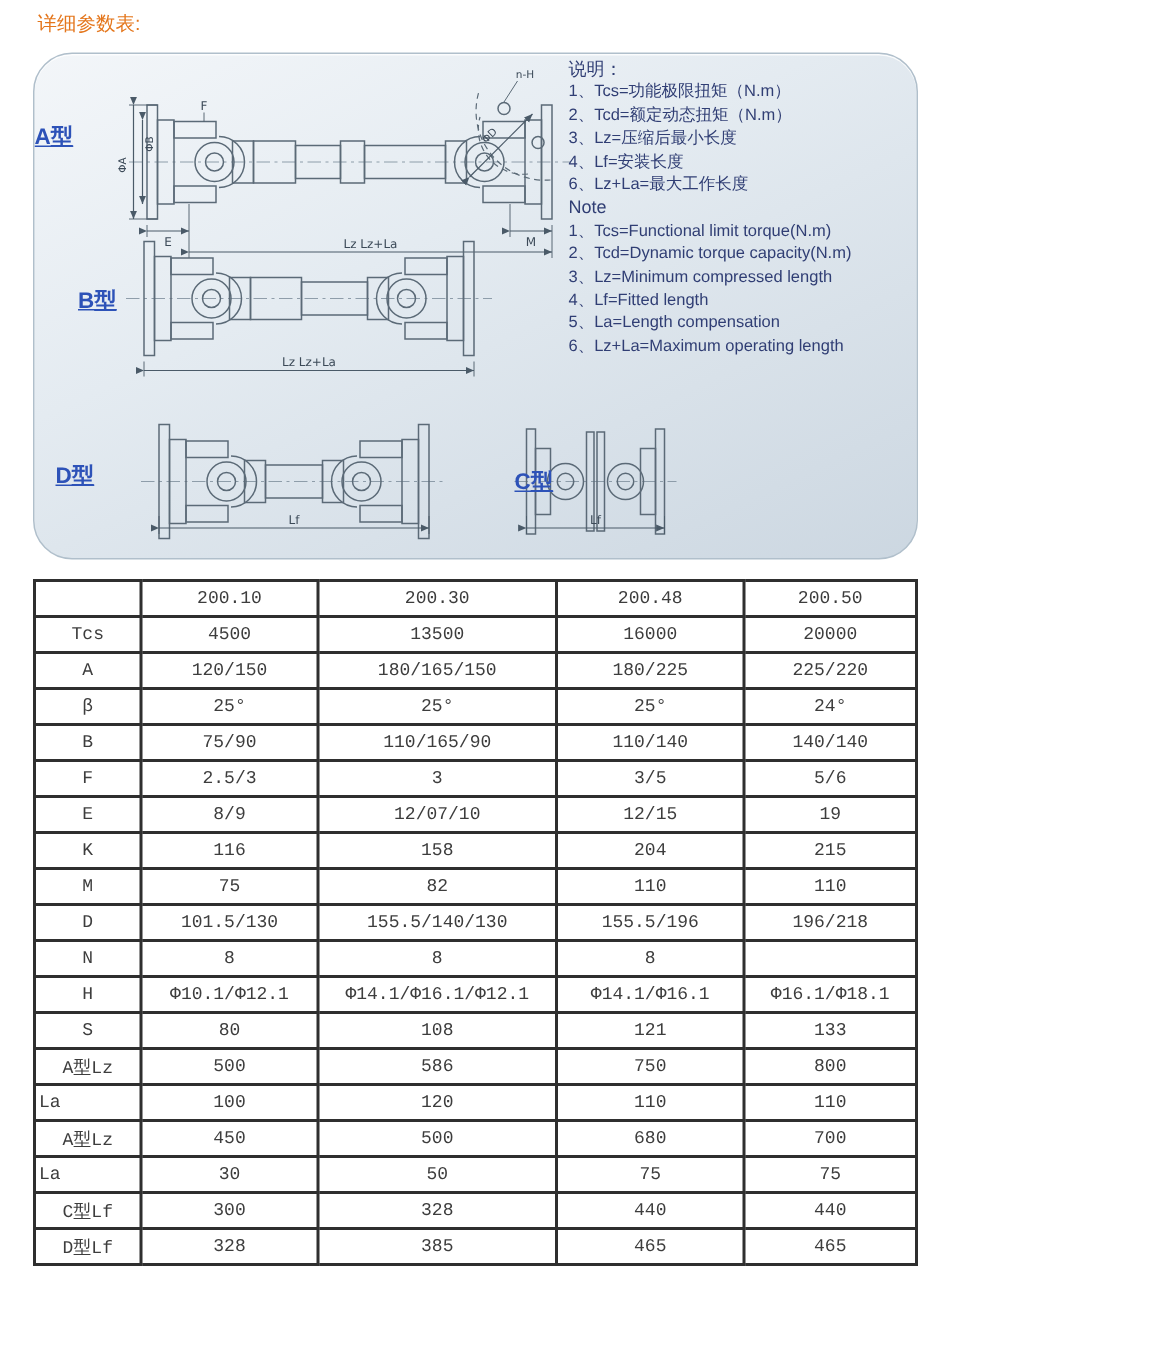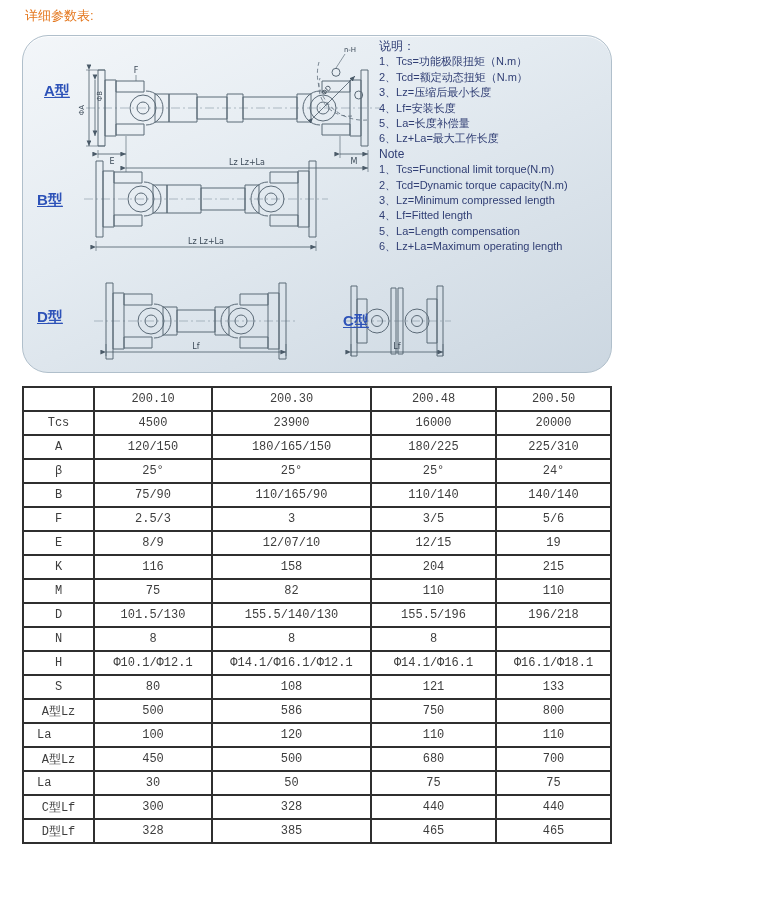--- a/index.html
+++ b/index.html
@@ -7,22 +7,22 @@
 
   .page-title{position:absolute;left:25px;top:7px;font-size:13px;font-weight:normal;color:#e4761c;}
 
   .panel{position:absolute;left:22px;top:35px;width:588px;height:336px;
     border:1px solid #b0bfcb;border-radius:26px;
     background:linear-gradient(155deg,#f3f6f9 0%,#e4ebf1 40%,#ccd7e1 100%);
     box-shadow:inset 0 1px 0 rgba(255,255,255,.8);overflow:hidden;}
 
   .type-label{position:absolute;font-size:15px;font-weight:bold;color:#2d52b8;
     text-decoration:underline;font-family:"Liberation Sans",sans-serif;}
-  .tl-a{left:21px;top:46px;}
-  .tl-b{left:14px;top:155px;text-align:right;}
+  .tl-a{left:0;top:46px;}
+  .tl-b{left:29px;top:155px;text-align:right;}
   .tl-d{left:14px;top:272px;}
   .tl-c{left:320px;top:276px;}
 
   .legend{position:absolute;left:356px;top:3px;width:229px;color:#303e74;
     font-size:11px;line-height:15.4px;}
   .lg-head{font-weight:normal;font-size:12px;}
   .lg-line{white-space:nowrap;}
 
   .draw-svg{position:absolute;left:0;top:0;}
   .draw-svg *{vector-effect:non-scaling-stroke;}
@@ -32,21 +32,21 @@
   .ext{stroke:#4a5a68;stroke-width:.6;fill:none;}
   .dsh{stroke:#5b6a77;stroke-width:.8;fill:none;stroke-dasharray:4 3;}
   .dtx{fill:#3c4a58;stroke:none;font-size:8px;font-family:"DejaVu Sans",sans-serif;}
   .dtx2{fill:#3c4a58;stroke:none;font-size:7px;font-family:"DejaVu Sans",sans-serif;}
 
   table.ptable{position:absolute;left:22px;top:386px;border-collapse:collapse;
     table-layout:fixed;font-family:"Liberation Mono","DejaVu Sans Mono",monospace;
     font-size:12px;color:#3d3d3d;}
   .ptable th,.ptable td{border:2px solid #2f2f2f;height:24px;text-align:center;
     padding:0 1px;font-weight:normal;white-space:nowrap;overflow:hidden;box-sizing:border-box;}
-  .ptable td.left{text-align:left;padding-left:13px;}
+  .ptable td.left{text-align:left;padding-left:2px;}
 </style>
 </head>
 <body>
 
 <div class="page-title">详细参数表:</div>
 
 <div class="panel">
 
   <svg class="draw-svg" width="588" height="336" viewBox="0 0 588 336">
     <defs>
@@ -159,21 +159,20 @@
   <div class="type-label tl-d">D型</div>
   <div class="type-label tl-c">C型</div>
 
   <div class="legend">
     <div class="lg-head">说明：</div>
     <div>
         <div class="lg-line">1、Tcs=功能极限扭矩（N.m）</div>
         <div class="lg-line">2、Tcd=额定动态扭矩（N.m）</div>
         <div class="lg-line">3、Lz=压缩后最小长度</div>
         <div class="lg-line">4、Lf=安装长度</div>
-        <div class="lg-line">5、La=长度补偿量</div>
         <div class="lg-line">6、Lz+La=最大工作长度</div>
       </div>
     <div class="lg-head">Note</div>
     <div>
         <div class="lg-line">1、Tcs=Functional limit torque(N.m)</div>
         <div class="lg-line">2、Tcd=Dynamic torque capacity(N.m)</div>
         <div class="lg-line">3、Lz=Minimum compressed length</div>
         <div class="lg-line">4、Lf=Fitted length</div>
         <div class="lg-line">5、La=Length compensation</div>
         <div class="lg-line">6、Lz+La=Maximum operating length</div>
@@ -195,30 +194,30 @@
         <th>200.10</th>
         <th>200.30</th>
         <th>200.48</th>
         <th>200.50</th>
       </tr>
     </thead>
   <tbody>
       <tr>
         <td>Tcs</td>
         <td>4500</td>
-        <td>23900</td>
+        <td>13500</td>
         <td>16000</td>
         <td>20000</td>
       </tr>
       <tr>
         <td>A</td>
         <td>120/150</td>
         <td>180/165/150</td>
         <td>180/225</td>
-        <td>225/310</td>
+        <td>225/220</td>
       </tr>
       <tr>
         <td>β</td>
         <td>25°</td>
         <td>25°</td>
         <td>25°</td>
         <td>24°</td>
       </tr>
       <tr>
         <td>B</td>

